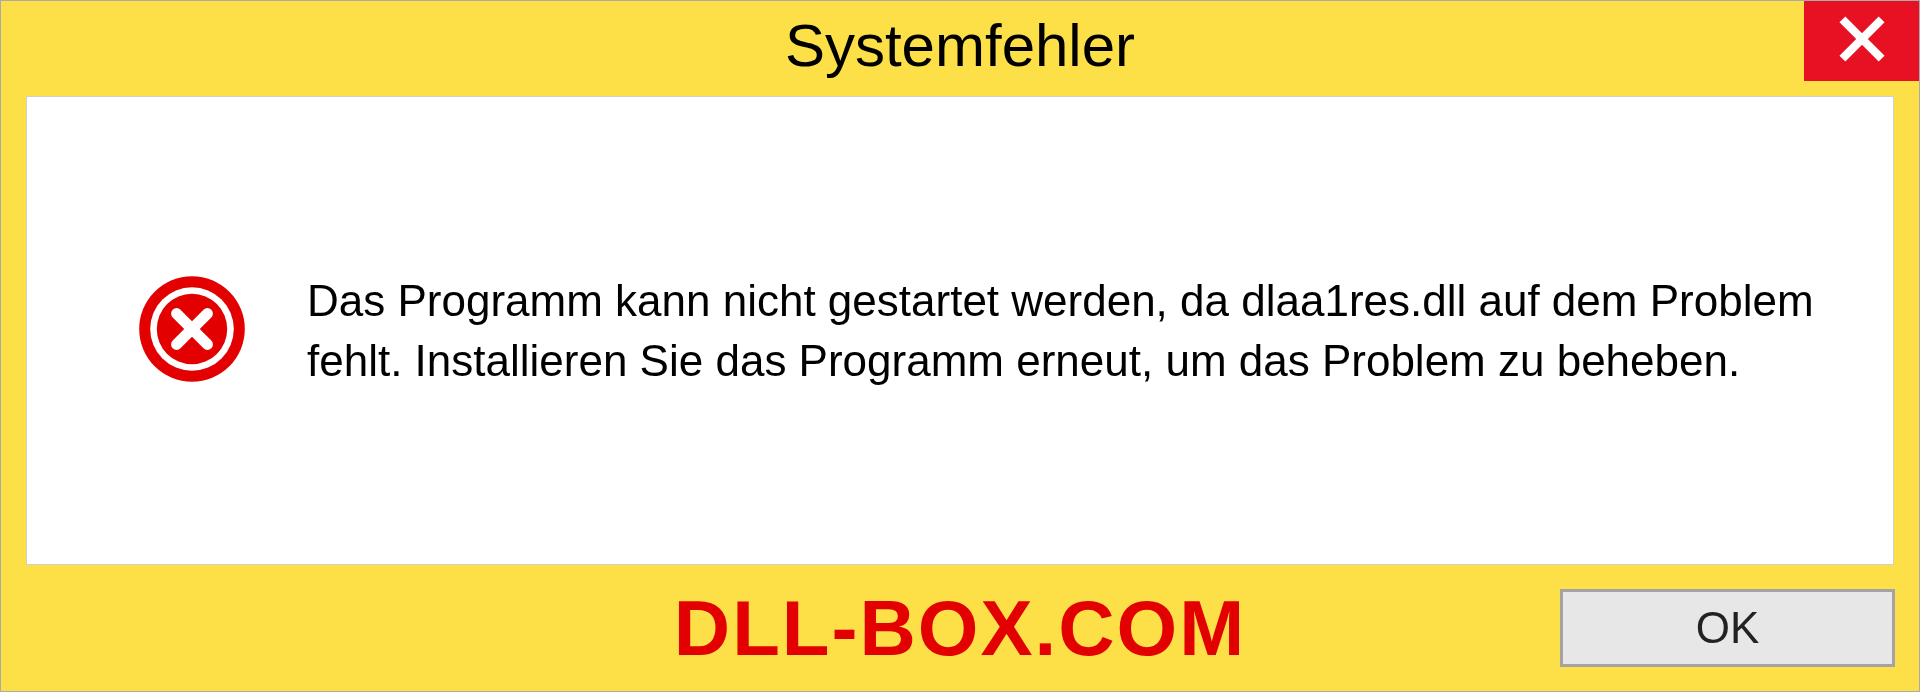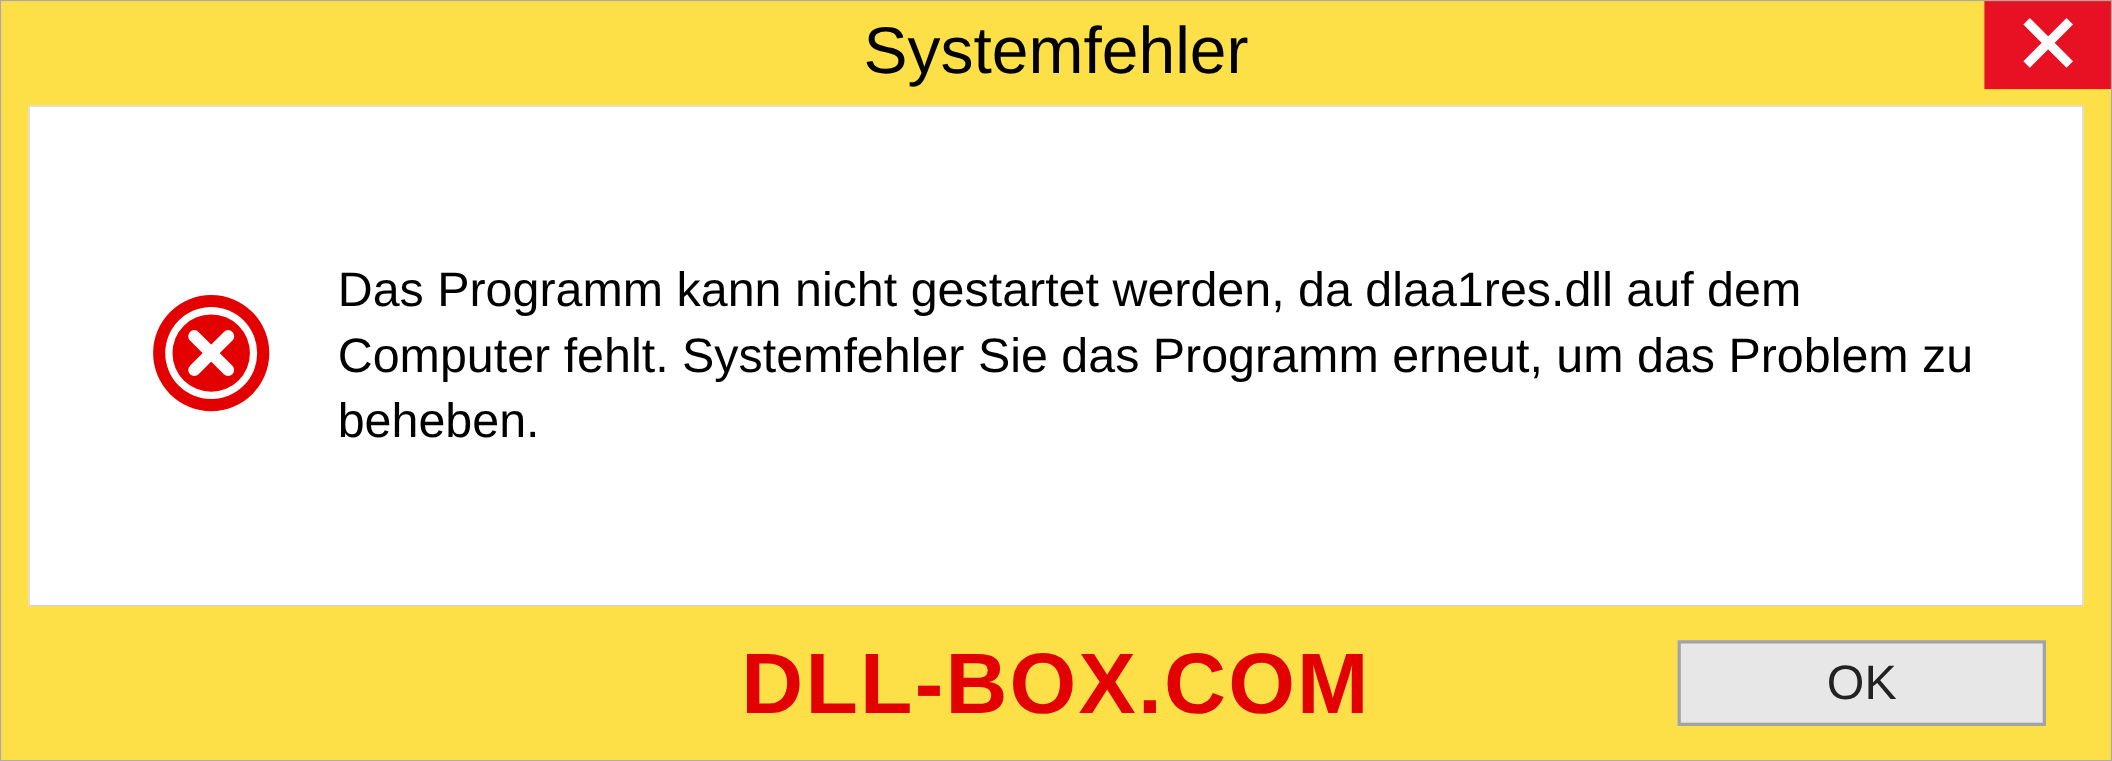--- a/index.html
+++ b/index.html
@@ -68,25 +68,25 @@
     .error-icon svg {
       width: 110px;
       height: 110px;
     }
     .message {
       font-size: 44px;
       line-height: 1.35;
       color: #000;
     }
     .footer {
-      height: 140px;
+      height: 126px;
       display: flex;
       align-items: center;
       justify-content: flex-end;
-      padding-right: 59px;
+      padding-right: 24px;
       position: relative;
     }
     .watermark {
       position: absolute;
       left: 50%;
       transform: translateX(-50%);
       font-size: 78px;
       font-weight: 900;
       letter-spacing: 2px;
       color: #e20000;
@@ -122,21 +122,21 @@
 
   <div class="content-area">
     <div class="error-icon">
       <svg viewBox="0 0 100 100">
         <circle cx="50" cy="50" r="48" fill="#e20000"></circle>
         <circle cx="50" cy="50" r="38" fill="#ffffff"></circle>
         <circle cx="50" cy="50" r="32" fill="#e20000"></circle>
         <path d="M36 36 L64 64 M64 36 L36 64" stroke="#ffffff" stroke-width="10" stroke-linecap="round" fill="none"></path>
       </svg>
     </div>
-    <div class="message">Das Programm kann nicht gestartet werden, da dlaa1res.dll auf dem Computer fehlt. Systemfehler Sie das Programm erneut, um das Problem zu beheben.</div>
+    <div class="message">Das Programm kann nicht gestartet werden, da dlaa1res.dll auf dem Problem fehlt. Installieren Sie das Programm erneut, um das Problem zu beheben.</div>
   </div>
 
   <div class="footer">
     <div class="watermark">DLL-BOX.COM</div>
     <div class="ok-btn">
       <span>OK</span>
     </div>
   </div>
 </div>
 

